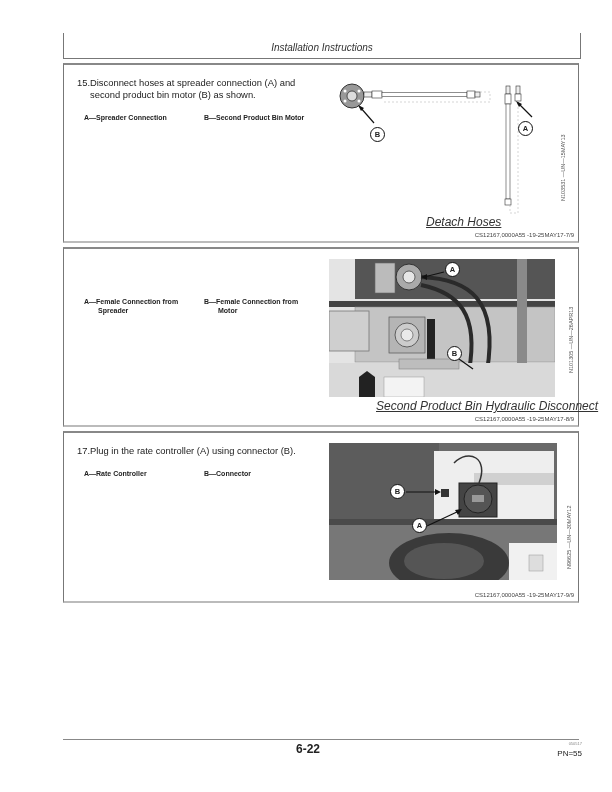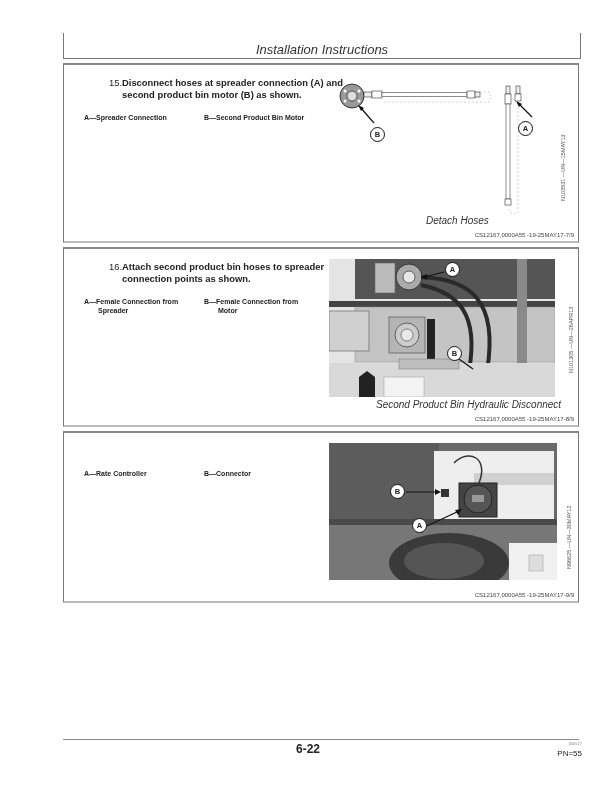--- a/index.html
+++ b/index.html
@@ -1,31 +1,31 @@
 <!DOCTYPE html>
 <html><head>
   <meta charset="utf-8">
   <style>
     html, body { margin: 0; padding: 0; background: #ffffff; }
     body { width: 612px; height: 792px; position: relative; overflow: hidden; font-family: "Liberation Sans", sans-serif; color: #222; }
     .header-box { position: absolute; left: 63px; top: 33px; width: 516px; height: 25px; border-left: 1px solid #777; border-right: 1px solid #777; border-bottom: 1px solid #777; }
-    .header-title { position: absolute; left: 0; right: 0; top: 9px; text-align: center; font-size: 13px; font-style: italic; color: #333; }
+    .header-title { position: absolute; left: 0; right: 0; top: 9px; text-align: center; font-size: 10px; font-style: italic; color: #333; }
     .section { position: absolute; left: 63px; width: 516px; border-left: 1px solid #777; border-right: 1px solid #777; border-top: 2px solid #888; border-bottom: 2px solid #bbb; box-sizing: border-box; }
     .s15 { top: 63px; height: 180px; }
     .s16 { top: 247px; height: 180px; }
     .s17 { top: 431px; height: 172px; }
-    .step { position: absolute; left: 13px; top: 12px; font-size: 9.4px; line-height: 12px; width: 250px; margin-left: 32px; }
+    .step { position: absolute; left: 13px; top: 12px; font-size: 9.4px; line-height: 12px; width: 250px; }
     .step .num { position: absolute; left: 0; }
-    .step .txt { padding-left: 13px; display: block; font-weight: bold; }
+    .step .txt { padding-left: 13px; display: block; }
     .legend { position: absolute; left: 20px; font-size: 7px; font-weight: bold; line-height: 9px; color: #222; }
     .legend .col { position: absolute; white-space: nowrap; }
     .legend .col .dash-txt { display: block; }
     .legend .col .cont { display: block; padding-left: 14px; }
     .figure { position: absolute; overflow: hidden; }
-    .caption { position: absolute; font-size: 10px; font-style: italic; color: #333; white-space: nowrap; }
+    .caption { position: absolute; font-size: 12px; font-style: italic; color: #333; white-space: nowrap; text-decoration: underline; }
     .ref { position: absolute; right: 4px; font-size: 6px; color: #444; white-space: nowrap; }
     .sideid { position: absolute; font-size: 5.5px; color: #555; transform: rotate(-90deg); transform-origin: left top; white-space: nowrap; }
     .callout { position: absolute; width: 13px; height: 13px; border-radius: 50%; background: #fff; border: 1.5px solid #111; font-size: 7.5px; font-weight: bold; text-align: center; line-height: 13px; box-sizing: content-box; }
     .footer-line { position: absolute; left: 63px; top: 739px; width: 516px; height: 1px; background: #888; }
     .page-num { position: absolute; left: 296px; top: 742px; font-size: 12px; font-weight: bold; }
     .footer-code { position: absolute; right: 30px; top: 741px; font-size: 4px; color: #888; }
     .pn { position: absolute; right: 30px; top: 749px; font-size: 8px; color: #222; }
   </style>
 </head>
 <body>
@@ -78,24 +78,20 @@
     </svg>
     <div class="callout" style="left:36px; top:54px;">B</div>
     <div class="callout" style="left:184px; top:48px;">A</div>
   </div>
   <div class="caption" style="left:362px; top:150px;">Detach  Hoses</div>
   <div class="sideid" style="left:496px; top:136px;">N103531 —UN—15MAY13</div>
   <div class="ref" style="top:167px;">CS12167,0000A55 -19-25MAY17-7/9</div>
 </div>
 
 <div class="section s16">
-  <div class="step">
-    <span class="num">16.</span>
-    <span class="txt">Attach second product bin hoses to spreader connection points as shown.</span>
-  </div>
   <div class="legend" style="top:48px;">
     <div class="col" style="left:0;">
       <span class="dash-txt">A—Female Connection from</span>
       <span class="cont">Spreader</span>
     </div>
     <div class="col" style="left:120px;">
       <span class="dash-txt">B—Female Connection from</span>
       <span class="cont">Motor</span>
     </div>
   </div>
@@ -126,20 +122,24 @@
     </svg>
     <div class="callout" style="left:116px; top:3px;">A</div>
     <div class="callout" style="left:118px; top:87px;">B</div>
   </div>
   <div class="caption" style="left:312px; top:150px;">Second Product Bin Hydraulic Disconnect</div>
   <div class="sideid" style="left:504px; top:124px;">N101305 —UN—26APR13</div>
   <div class="ref" style="top:167px;">CS12167,0000A55 -19-25MAY17-8/9</div>
 </div>
 
 <div class="section s17">
+  <div class="step" style="width:300px;">
+    <span class="num">17.</span>
+    <span class="txt">Plug in the rate controller (A) using connector (B).</span>
+  </div>
   <div class="legend" style="top:36px;">
     <div class="col" style="left:0;">
         <span class="dash-txt">A—Rate Controller</span>
       </div>
     <div class="col" style="left:120px;">
         <span class="dash-txt">B—Connector</span>
       </div>
   </div>
   <div class="figure" style="left:265px; top:10px; width:228px; height:137px;">
     <svg width="228" height="137" viewBox="0 0 228 137">

